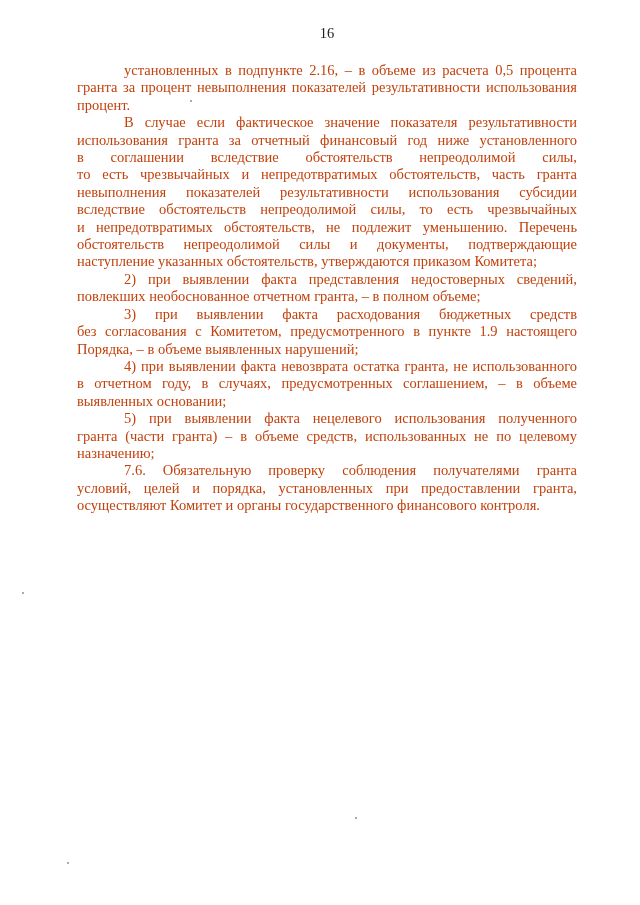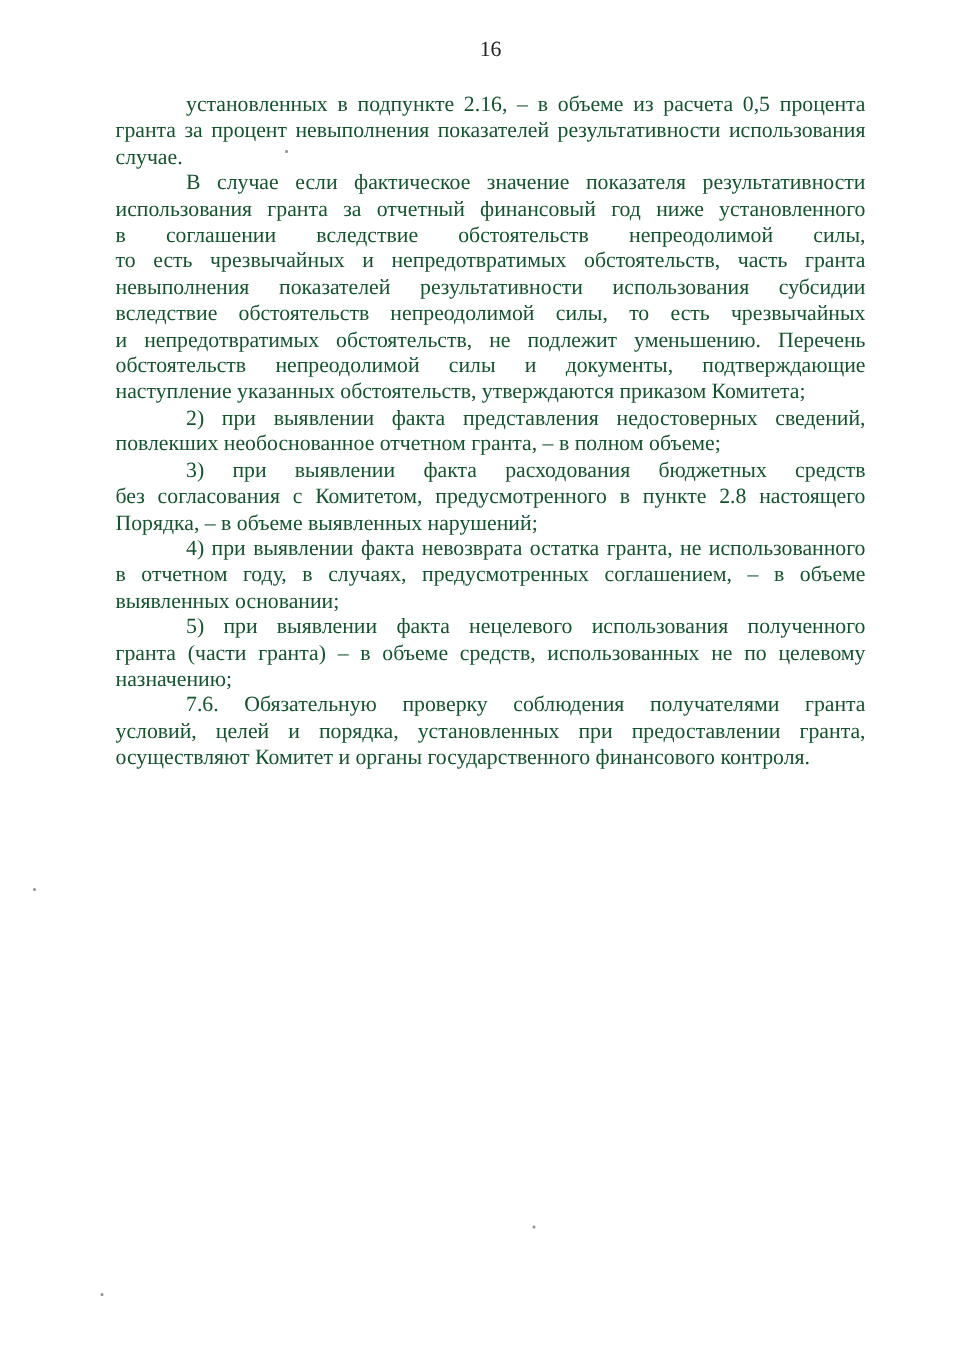--- a/index.html
+++ b/index.html
@@ -25,21 +25,21 @@
     font-size: 14.5px;
     color: #222222;
   }
   .text-block {
     position: absolute;
     top: 62px;
     left: 77px;
     width: 500px;
     font-size: 14.5px;
     line-height: 17.4px;
-    color: #14532d;
+    color: #c2410c;
   }
   .para {
     margin: 0;
     padding: 0;
   }
   .line {
     display: block;
     text-align: justify;
     text-align-last: justify;
   }
@@ -64,40 +64,40 @@
 </head>
 <body>
 
 <div class="page">
   <div class="page-number">16</div>
 
   <main class="text-block">
       <p class="para">
         <span class="line first">установленных в подпункте 2.16, – в объеме из расчета 0,5 процента</span>
         <span class="line">гранта за процент невыполнения показателей результативности использования</span>
-        <span class="line last">случае.</span>
+        <span class="line last">процент.</span>
       </p>
       <p class="para">
         <span class="line first">В случае если фактическое значение показателя результативности</span>
         <span class="line">использования гранта за отчетный финансовый год ниже установленного</span>
         <span class="line">в соглашении вследствие обстоятельств непреодолимой силы,</span>
         <span class="line">то есть чрезвычайных и непредотвратимых обстоятельств, часть гранта</span>
         <span class="line">невыполнения показателей результативности использования субсидии</span>
         <span class="line">вследствие обстоятельств непреодолимой силы, то есть чрезвычайных</span>
         <span class="line">и непредотвратимых обстоятельств, не подлежит уменьшению. Перечень</span>
         <span class="line">обстоятельств непреодолимой силы и документы, подтверждающие</span>
         <span class="line last">наступление указанных обстоятельств, утверждаются приказом Комитета;</span>
       </p>
       <p class="para">
         <span class="line first">2) при выявлении факта представления недостоверных сведений,</span>
         <span class="line last">повлекших необоснованное отчетном гранта, – в полном объеме;</span>
       </p>
       <p class="para">
         <span class="line first">3) при выявлении факта расходования бюджетных средств</span>
-        <span class="line">без согласования с Комитетом, предусмотренного в пункте 2.8 настоящего</span>
+        <span class="line">без согласования с Комитетом, предусмотренного в пункте 1.9 настоящего</span>
         <span class="line last">Порядка, – в объеме выявленных нарушений;</span>
       </p>
       <p class="para">
         <span class="line first">4) при выявлении факта невозврата остатка гранта, не использованного</span>
         <span class="line">в отчетном году, в случаях, предусмотренных соглашением, – в объеме</span>
         <span class="line last">выявленных основании;</span>
       </p>
       <p class="para">
         <span class="line first">5) при выявлении факта нецелевого использования полученного</span>
         <span class="line">гранта (части гранта) – в объеме средств, использованных не по целевому</span>

